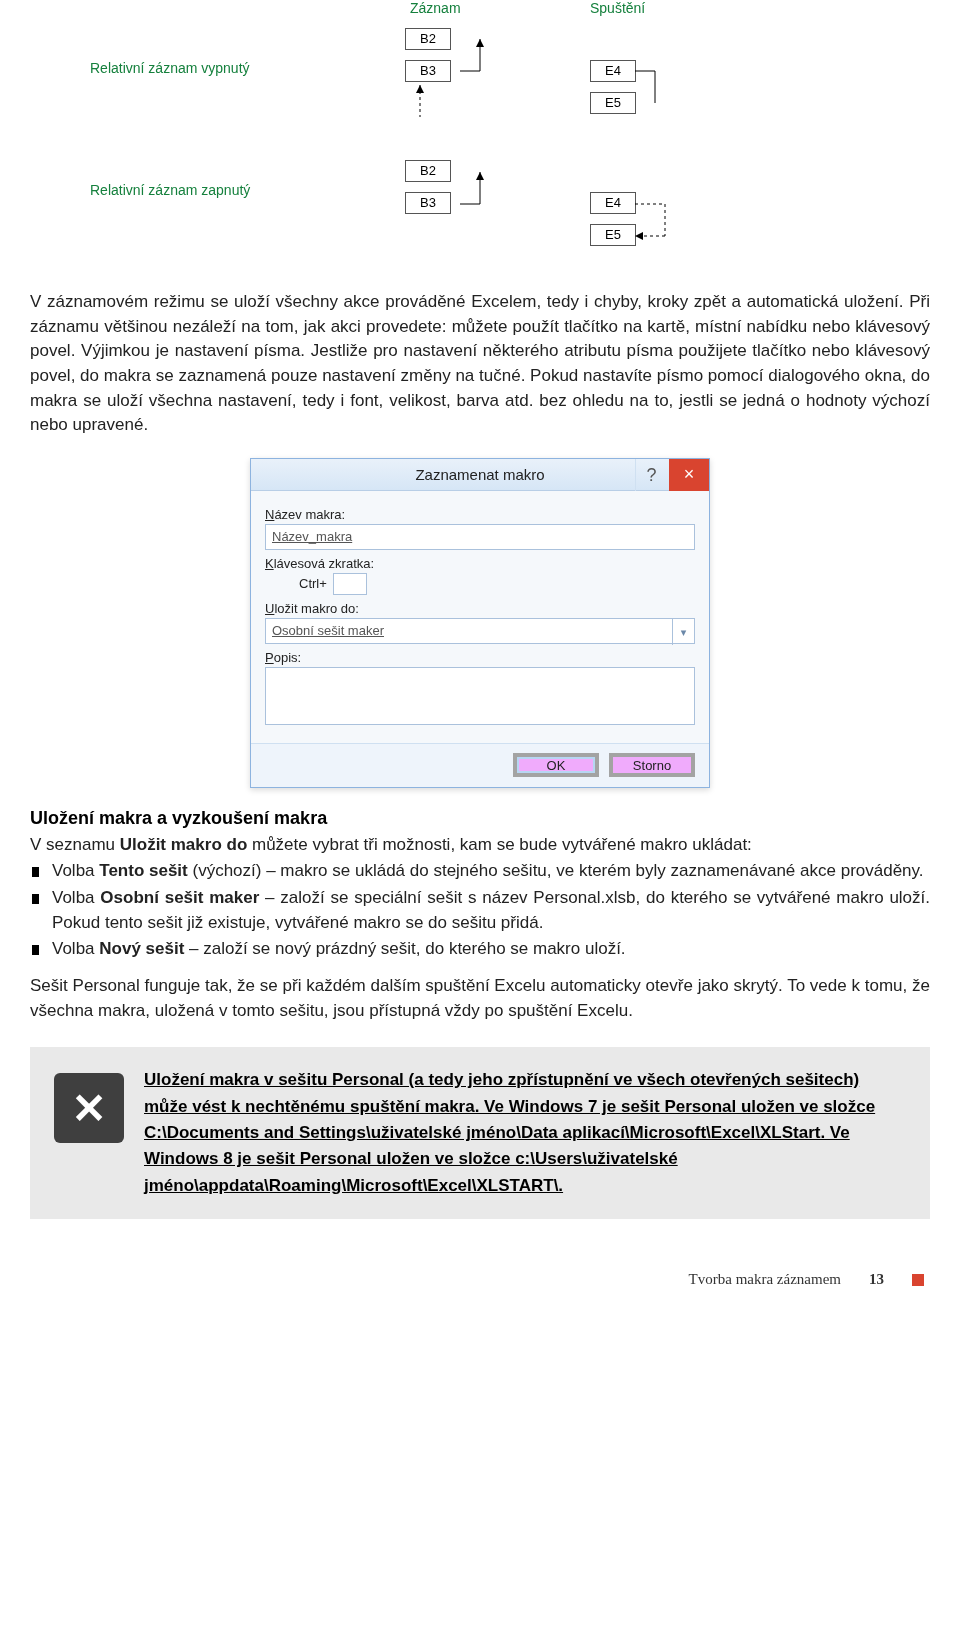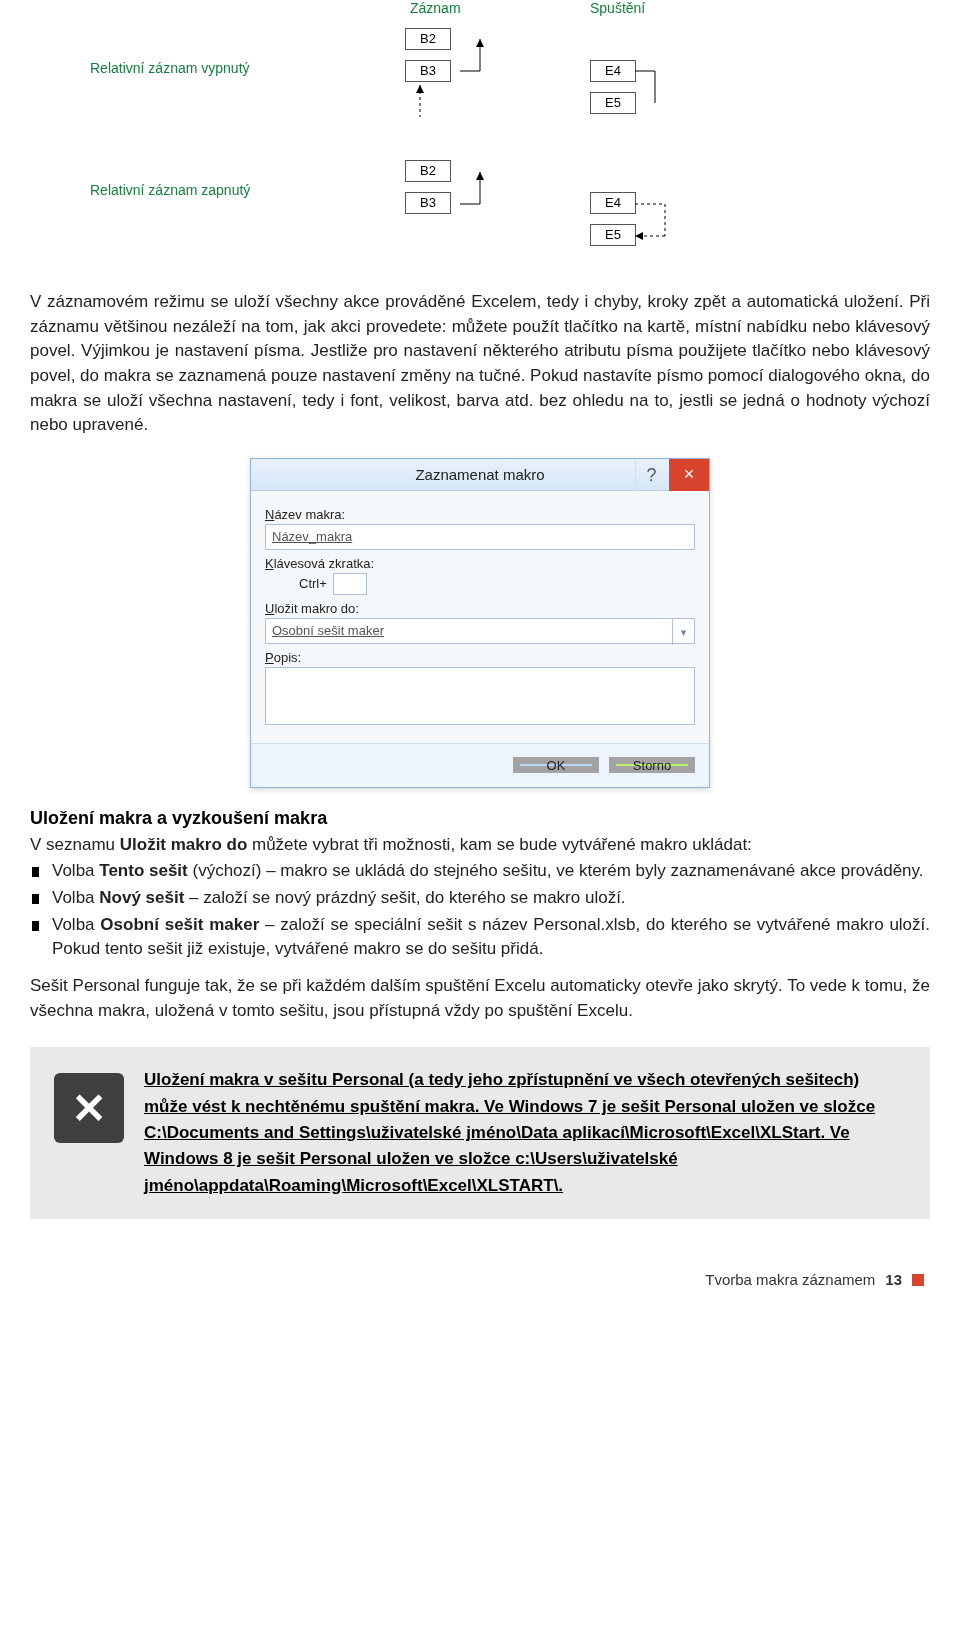--- a/index.html
+++ b/index.html
@@ -73,22 +73,22 @@
   }
   .popis-box {
     width: 100%; height: 58px; border: 1px solid #aac1dc; background: #fff;
   }
   .dialog-footer {
     margin-top: 18px; height: 44px; border-top: 1px solid #cfe0f1;
     display: flex; justify-content: flex-end; align-items: center;
     gap: 10px; padding: 0 14px; background: #eef4fb;
   }
   .dlg-btn {
-    min-width: 86px; height: 16px; border: 7px solid #a3a3a3;
-    background: #bef264; font-size: 13px; cursor: pointer;
+    min-width: 86px; height: 24px; border: 4px solid #a3a3a3;
+    background: #f0abfc; font-size: 13px; cursor: pointer;
     display: inline-flex; align-items: center; justify-content: center;
   }
   .dlg-btn.primary { box-shadow: 0 0 0 2px #b7d6f2 inset; }
 
   
   .subheading { font-weight: bold; font-size: 18px; margin: 20px 0 4px; }
   ul.bullets { list-style: none; padding: 0; margin: 2px 0 12px; }
   ul.bullets li {
     position: relative; padding-left: 22px; font-size: 17px; line-height: 1.45;
     text-align: justify; margin: 2px 0;
@@ -109,21 +109,21 @@
     flex: 0 0 70px; width: 70px; height: 70px; border-radius: 6px;
     background: #3f3f3f; color: #fff; font-size: 42px; font-weight: bold;
     display: flex; align-items: center; justify-content: center;
     margin-top: 6px;
   }
   .note-text { font-size: 17px; line-height: 1.55; font-weight: bold; text-decoration: underline; }
 
   
   .page-footer {
     display: flex; justify-content: flex-end; align-items: center;
-    gap: 10px; font-size: 15px; color: #333; padding: 12px 6px 8px;
+    gap: 28px; font-size: 15px; color: #333; padding: 12px 6px 8px; font-family: Liberation Serif, serif;
   }
   .page-footer .square { width: 12px; height: 12px; background: #d9442f; display: inline-block; }
 </style>
 </head>
 <body>
 
 <div class="page">
 
   <div class="diagram">
 
@@ -199,22 +199,22 @@
     </div>
   </div>
 
 
   <div class="subheading">Uložení makra a vyzkoušení makra</div>
   <p class="body-text" style="margin-bottom:2px;">
     <span>V seznamu </span><b>Uložit makro do</b><span> můžete vybrat tři možnosti, kam se bude vytvářené makro ukládat:</span>
   </p>
   <ul class="bullets">
     <li><span>Volba </span><b>Tento sešit</b><span> (výchozí) – makro se ukládá do stejného sešitu, ve kterém byly zaznamenávané akce prováděny.</span></li>
+    <li><span>Volba </span><b>Osobní sešit maker</b><span> – založí se speciální sešit s název Personal.xlsb, do kterého se vytváře­né makro uloží. Pokud tento sešit již existuje, vytvářené makro se do sešitu přidá.</span></li>
     <li><span>Volba </span><b>Nový sešit</b><span> – založí se nový prázdný sešit, do kterého se makro uloží.</span></li>
-    <li><span>Volba </span><b>Osobní sešit maker</b><span> – založí se speciální sešit s název Personal.xlsb, do kterého se vytváře­né makro uloží. Pokud tento sešit již existuje, vytvářené makro se do sešitu přidá.</span></li>
   </ul>
 
   <p class="body-text">Sešit Personal funguje tak, že se při každém dalším spuštění Excelu automaticky otevře jako skrytý. To vede k tomu, že všechna makra, uložená v tomto sešitu, jsou přístupná vždy po spuštění Excelu.</p>
 
   <div class="note">
     <div class="note-icon">✕</div>
     <div class="note-text">Uložení makra v sešitu Personal (a tedy jeho zpřístupnění ve všech otevřených sešitech) může vést k nechtěnému spuštění makra. Ve Windows 7 je sešit Personal uložen ve složce C:\Documents and Settings\uživatelské jméno\Data aplikací\Microsoft\Excel\XLStart. Ve Windows 8 je sešit Personal uložen ve složce c:\Users\uživatelské jméno\appdata\Roaming\Microsoft\Excel\XLSTART\.</div>
   </div>
 
   <div class="page-footer">

